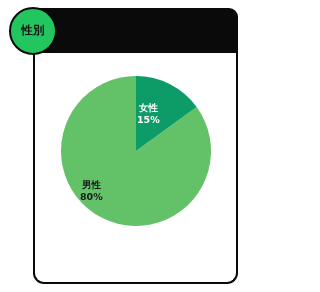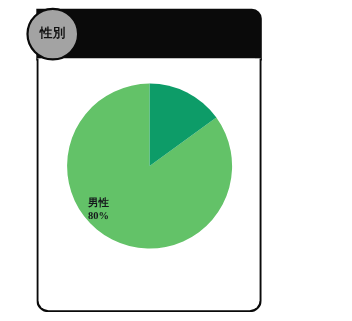--- a/index.html
+++ b/index.html
@@ -48,26 +48,26 @@
     border: 2.5px solid #0a0a0a;
     border-top: none;
     border-bottom-left-radius: 11px;
     border-bottom-right-radius: 11px;
     box-sizing: border-box;
   }
 
   
   .title-badge {
     position: absolute;
-    left: 24px;
+    left: 9px;
     top: 7px;
     width: 48px;
     height: 48px;
     border-radius: 50%;
-    background: #a3a3a3;
+    background: #22c55e;
     border: 2.5px solid #0a0a0a;
     box-sizing: border-box;
     display: flex;
     align-items: center;
     justify-content: center;
     z-index: 5;
   }
   .title-badge-label {
     font-size: 11.5px;
     font-weight: bold;
@@ -115,21 +115,20 @@
   }
   .slice-label.female {
     left: 104px;
     top: 47px;
     color: #ffffff;
   }
   .slice-label.male {
     left: 47px;
     top: 124px;
     color: #16191c;
-    font-family: Liberation Serif, serif;
   }
 </style>
 </head>
 <body>
 
 <div id="card-root">
 
   <div class="card-header" style="background: rgb(10, 10, 10);"></div>
 
   <div class="card-body" style="border-color: rgb(10, 10, 10);"></div>
@@ -140,20 +139,24 @@
 
   <div class="chart-area">
 
     <svg class="pie-svg" width="154" height="154" viewBox="0 0 154 154">
 
       <path id="slice-male" d="M 77 77 L 137.68 32.92 A 75 75 0 1 1 77.00 2.00 Z" fill="#63c268"></path>
 
       <path id="slice-female" d="M 77 77 L 77.00 2.00 A 75 75 0 0 1 137.68 32.92 Z" fill="#0d9c68"></path>
     </svg>
 
+    <div class="slice-label female" style="color: rgb(255, 255, 255);">
+      <span class="lbl-name">女性</span>
+      <span class="lbl-pct">15%</span>
+    </div>
 
     <div class="slice-label male" style="color: rgb(22, 25, 28);">
       <span class="lbl-name">男性</span>
       <span class="lbl-pct">80%</span>
     </div>
 
   </div>
 </div>
 
 </body></html>

